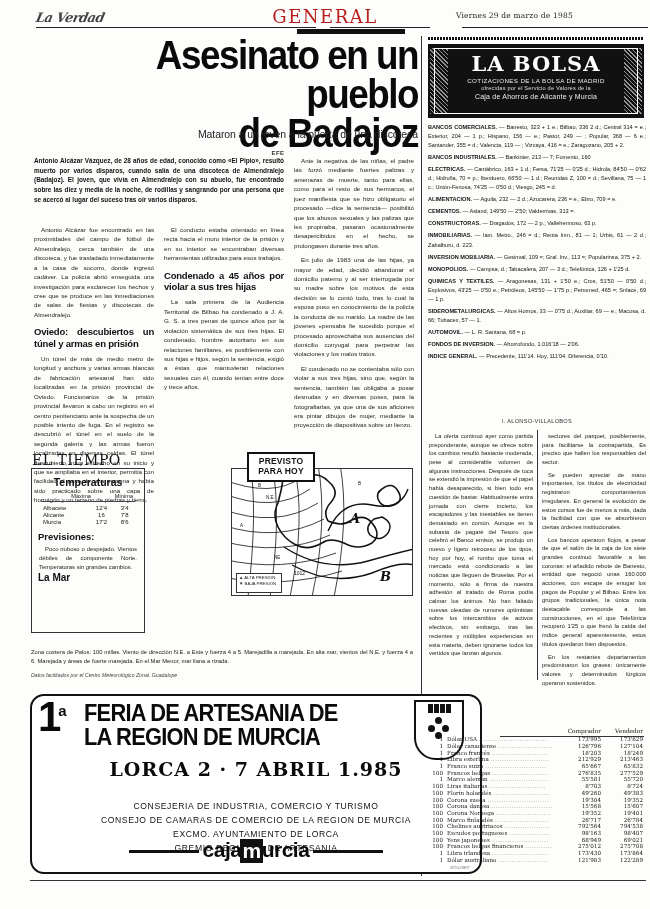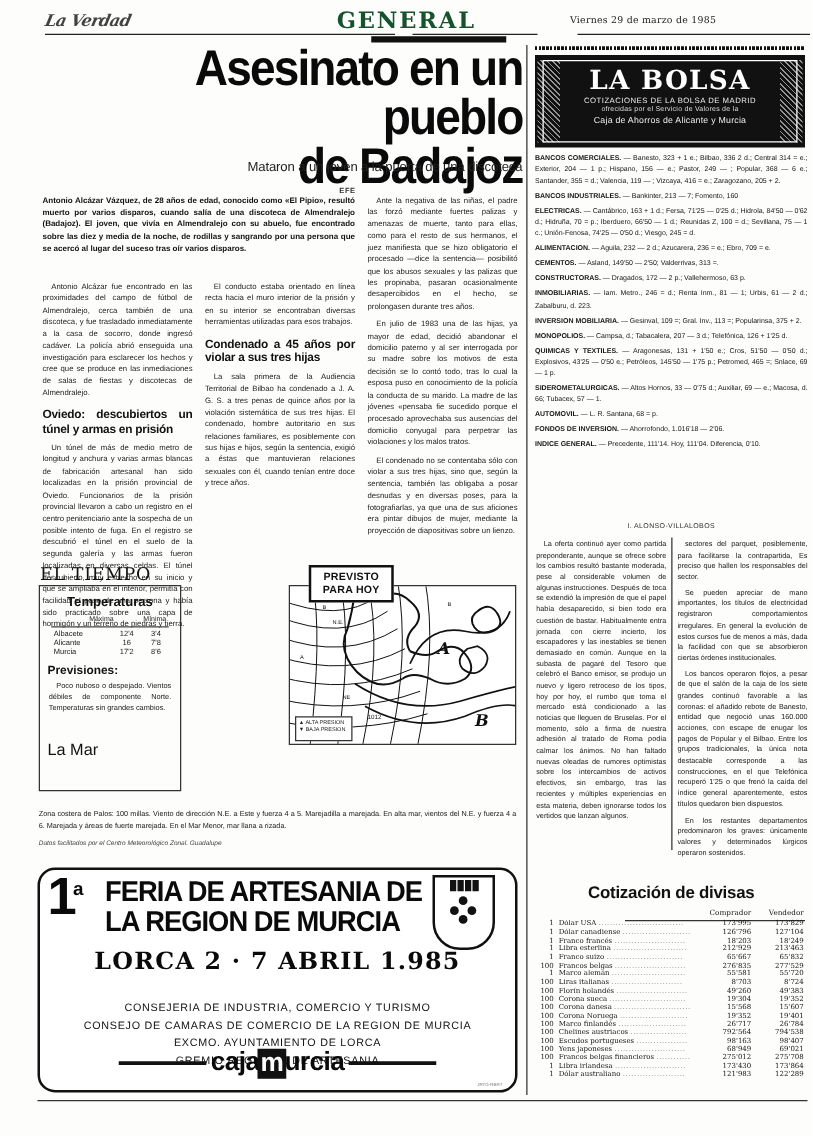--- a/index.html
+++ b/index.html
@@ -18,22 +18,22 @@
     font-size:13px;letter-spacing:-0.5px;color:#1a1a1a;
     transform:skewX(-12deg);
     overflow:hidden;white-space:nowrap;
     opacity:.82;
   }
   .mast-rule{position:absolute;left:36px;top:27px;width:280px;height:1px;background:#222;}
   .mast-rule2{position:absolute;left:330px;top:27px;width:100px;height:1px;background:#222;}
   .mast-rule3{position:absolute;left:462px;top:27px;width:186px;height:1px;background:#222;}
   .mast-section{
     position:absolute;left:0;right:0;top:6px;text-align:center;
-    font-family:"DejaVu Serif", serif;font-weight:bold;font-size:18px;
-    letter-spacing:1.5px;color:#14532d;
+    font-family:"DejaVu Serif", serif;font-weight:normal;font-size:18px;
+    letter-spacing:1.5px;color:#b91c1c;
   }
   .mast-section-bar{position:absolute;left:297px;top:29px;width:108px;height:5px;background:#111;}
   .mast-date{
     position:absolute;right:4px;top:11px;width:190px;
     font-family:"DejaVu Serif", serif;font-size:7.5px;color:#222;letter-spacing:.2px;
   }
 
   
   .vrule{position:absolute;width:1px;background:#333;}
   .hrule{position:absolute;height:1px;background:#333;}
@@ -87,21 +87,21 @@
   }
   .temp-table{width:94px;margin:0 auto;font-size:6px;border-collapse:collapse;}
   .temp-table th{font-weight:normal;font-size:5.6px;text-align:right;padding:0 2px 1px 2px;color:#222;}
   .temp-table th.blank{border:none;}
   .temp-table td{padding:.5px 2px;color:#1a1a1a;}
   .temp-table td.city{text-align:left;}
   .temp-table td.num{text-align:center;}
   .temp-head-rule{width:94px;height:1px;background:#444;margin:1px auto 2px auto;}
   .prev-h{font-weight:bold;font-size:9.5px;margin:6px 0 3px 6px;color:#111;}
   .prev-t{font-size:5.9px;line-height:1.5;margin:0 7px;text-align:justify;text-indent:6px;color:#1a1a1a;}
-  .mar-h{font-weight:normal;font-size:13px;margin:20px 0 3px 6px;color:#111;}
+  .mar-h{font-weight:bold;font-size:10px;margin:0 0 3px 6px;color:#111;}
 
   
   .map-box{
     position:absolute;left:231px;top:468px;width:182px;height:128px;
     border:1px solid #333;box-sizing:border-box;overflow:hidden;background:#fff;
   }
   .map-label{
     position:absolute;left:247px;top:452px;width:64px;height:26px;
     border:2px solid #111;background:#fff;
     display:flex;flex-direction:column;align-items:center;justify-content:center;
@@ -116,21 +116,21 @@
     position:absolute;left:31px;top:648px;width:382px;font-size:5.8px;line-height:1.5;
     text-align:justify;color:#1a1a1a;
   }
   .credit{
     position:absolute;left:31px;top:672px;width:382px;font-size:5.2px;color:#444;
     font-style:italic;
   }
 
   
   .ad{
-    position:absolute;left:30px;top:694px;width:384px;height:180px;
+    position:absolute;left:30px;top:694px;width:452px;height:180px;
     border:2px solid #111;border-radius:14px;box-sizing:border-box;background:#fff;
     overflow:hidden;
   }
   .ad-1a{
     position:absolute;left:6px;top:4px;font-weight:bold;font-size:42px;line-height:.8;
     color:#0a0a0a;letter-spacing:-3px;
   }
   .ad-1a sup{font-size:15px;vertical-align:super;}
   .ad-l1{
     position:absolute;left:52px;top:6px;width:276px;font-weight:bold;font-size:23px;
@@ -439,21 +439,20 @@
   <div class="firma-c1">
     <p>La oferta continuó ayer como partida preponderante, aunque se ofrece sobre los cambios resultó bastante moderada, pese al considerable volumen de algunas instrucciones. Después de toca se extendió la impresión de que el papel había desaparecido, si bien todo era cuestión de bastar. Habitualmente entra jornada con cierre incierto, los escapadores y las inestables se tienen demasiado en común. Aunque en la subasta de pagaré del Tesoro que celebró el Banco emisor, se produjo un nuevo y ligero retroceso de los tipos, hoy por hoy, el rumbo que toma el mercado está condicionado a las noticias que lleguen de Bruselas. Por el momento, sólo a firma de nuestra adhesión al tratado de Roma podía calmar los ánimos. No han faltado nuevas oleadas de rumores optimistas sobre los intercambios de activos efectivos, sin embargo, tras las recientes y múltiples experiencias en esta materia, deben ignorarse todos los vertidos que lanzan algunos.</p>
   </div>
   <div class="firma-c2">
     <p>sectores del parquet, posiblemente, para facilitarse la contrapartida, Es preciso que hallen los responsables del sector.</p>
     <p>Se pueden apreciar de mano importantes, los títulos de electricidad registraron comportamientos irregulares. En general la evolución de estos cursos fue de menos a más, dada la facilidad con que se absorbieron ciertas órdenes institucionales.</p>
     <p>Los bancos operaron flojos, a pesar de que el salón de la caja de los siete grandes continuó favorable a las coronas: el añadido rebote de Banesto, entidad que negoció unas 160.000 acciones, con escape de enugar los pagos de Popular y el Bilbao. Entre los grupos tradicionales, la única nota destacable corresponde a las construcciones, en el que Telefónica recuperó 1'25 o que frenó la caída del índice general aparentemente, estos títulos quedaron bien dispuestos.</p>
     <p>En los restantes departamentos predominaron los graves: únicamente valores y determinados lúrgicos operaron sostenidos.</p>
   </div>
 
-  <div class="divisas-h">Cotización de divisas</div>
   <div class="divisas-rule"></div>
   <table class="divisas-table">
     <tbody>
         <tr>
       <th class="lbl"></th>
       <th class="lbl"></th>
       <th>Comprador</th>
       <th>Vendedor</th>
     </tr>
     <tr>

